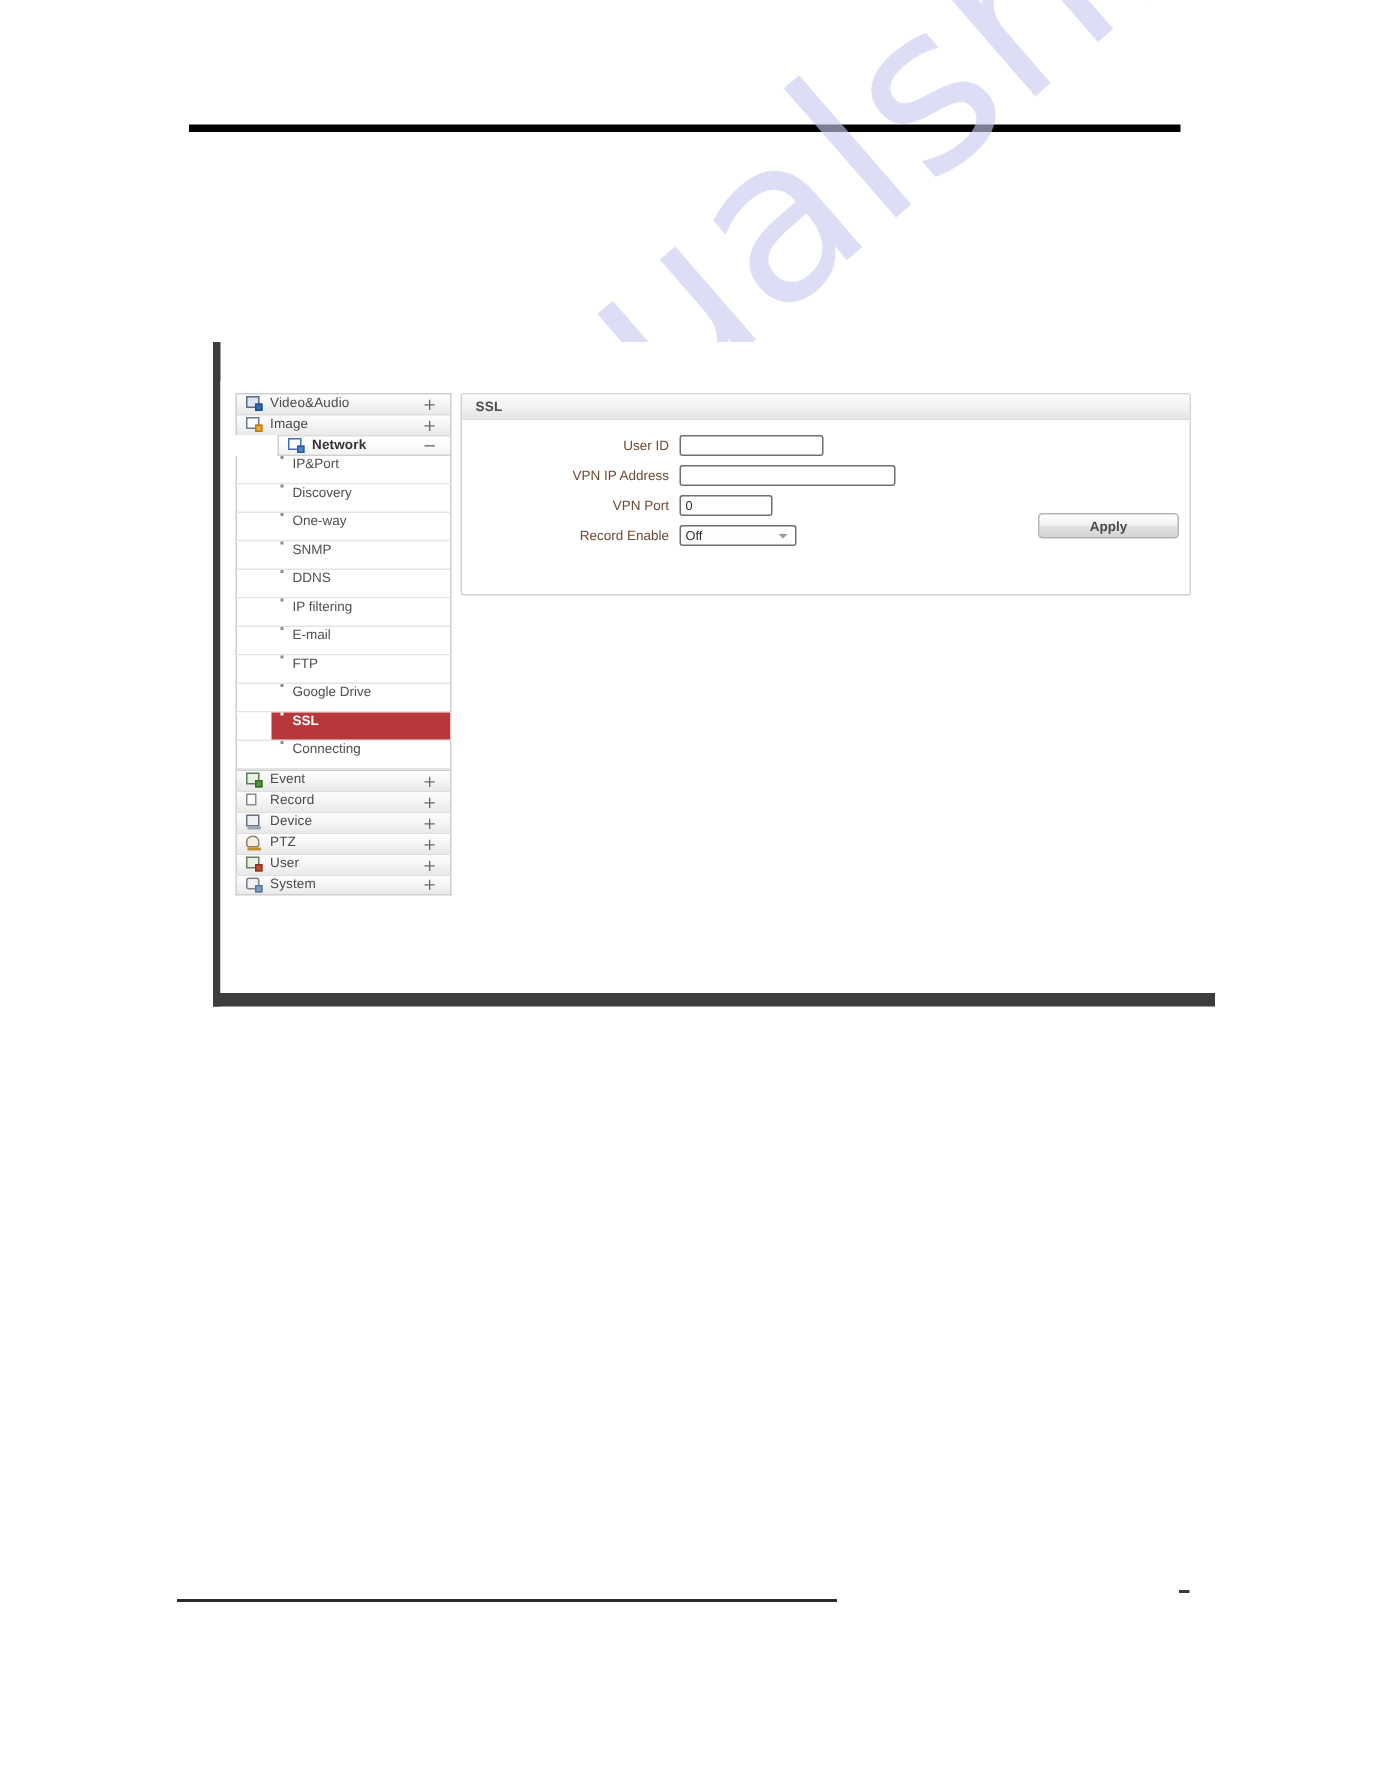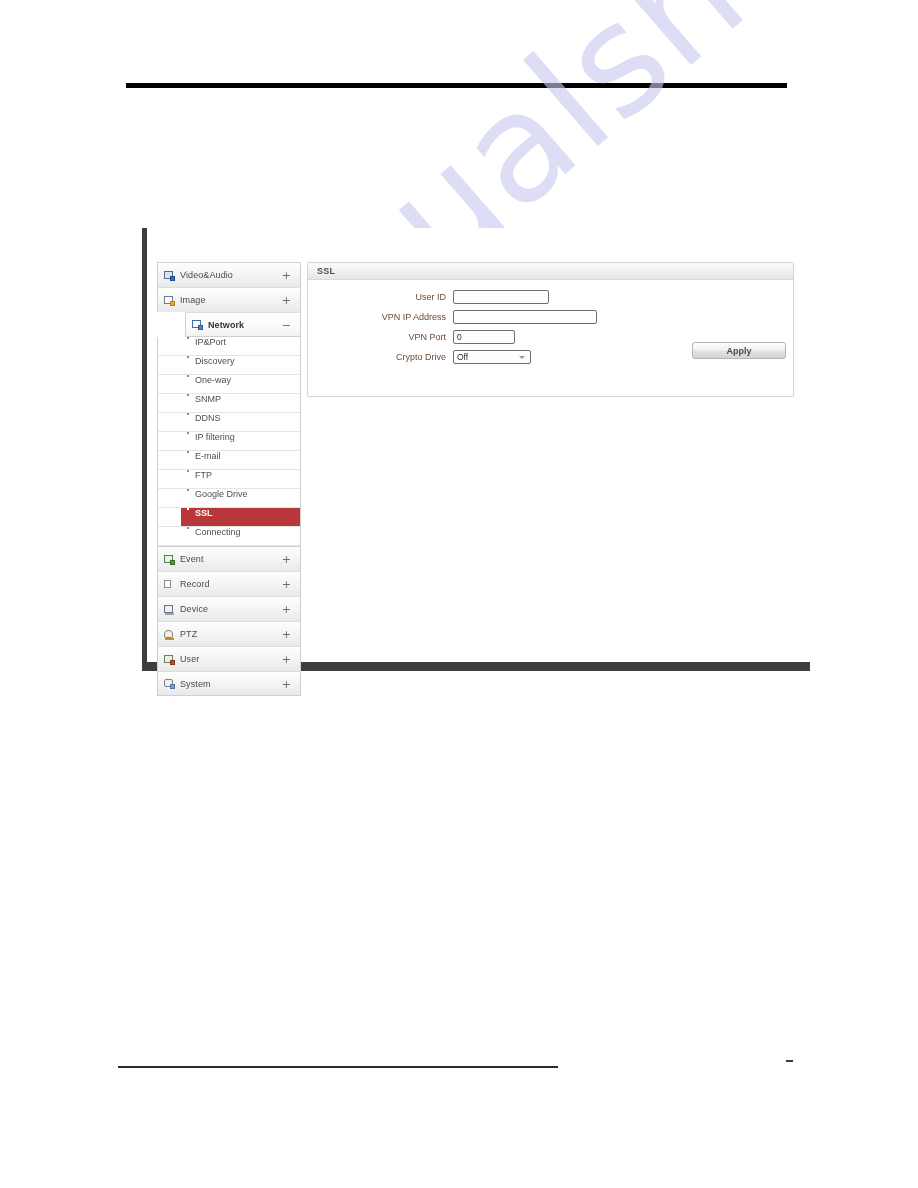--- a/index.html
+++ b/index.html
@@ -126,27 +126,26 @@
 
   
   .sidebar {
     position: absolute;
     left: 10px;
     top: 8px;
     width: 144px;
   }
   .nav-top {
     position: relative;
-    height: 25px;
+    height: 14px;
     box-sizing: border-box;
     border: 1px solid #cfcfcf;
     border-bottom: none;
     background: linear-gradient(to bottom, #fefefe 0%, #f4f4f4 52%, #e9e9e9 100%);
     display: flex;
-    align-items: center;
     padding-left: 6px;
   }
   .nav-top.last { border-bottom: 1px solid #cfcfcf; }
   .nav-top + .nav-top { border-top: 1px solid #dddddd; }
   .nav-top-label {
     font-size: 9px;
     color: #4a4a4a;
     margin-left: 5px;
     letter-spacing: .1px;
   }
@@ -497,21 +496,21 @@
           <div class="form-label">VPN IP Address</div>
           <div class="fld fld-text-md"></div>
         </div>
 
         <div class="form-row">
           <div class="form-label">VPN Port</div>
           <div class="fld fld-text-xs">0</div>
         </div>
 
         <div class="form-row">
-          <div class="form-label">Crypto Drive</div>
+          <div class="form-label">Record Enable</div>
           <div class="fld fld-select">
             <span>Off</span>
             <span class="caret"></span>
           </div>
         </div>
 
         <div class="apply-wrap">
           <div class="apply-btn">Apply</div>
         </div>
       </div>

